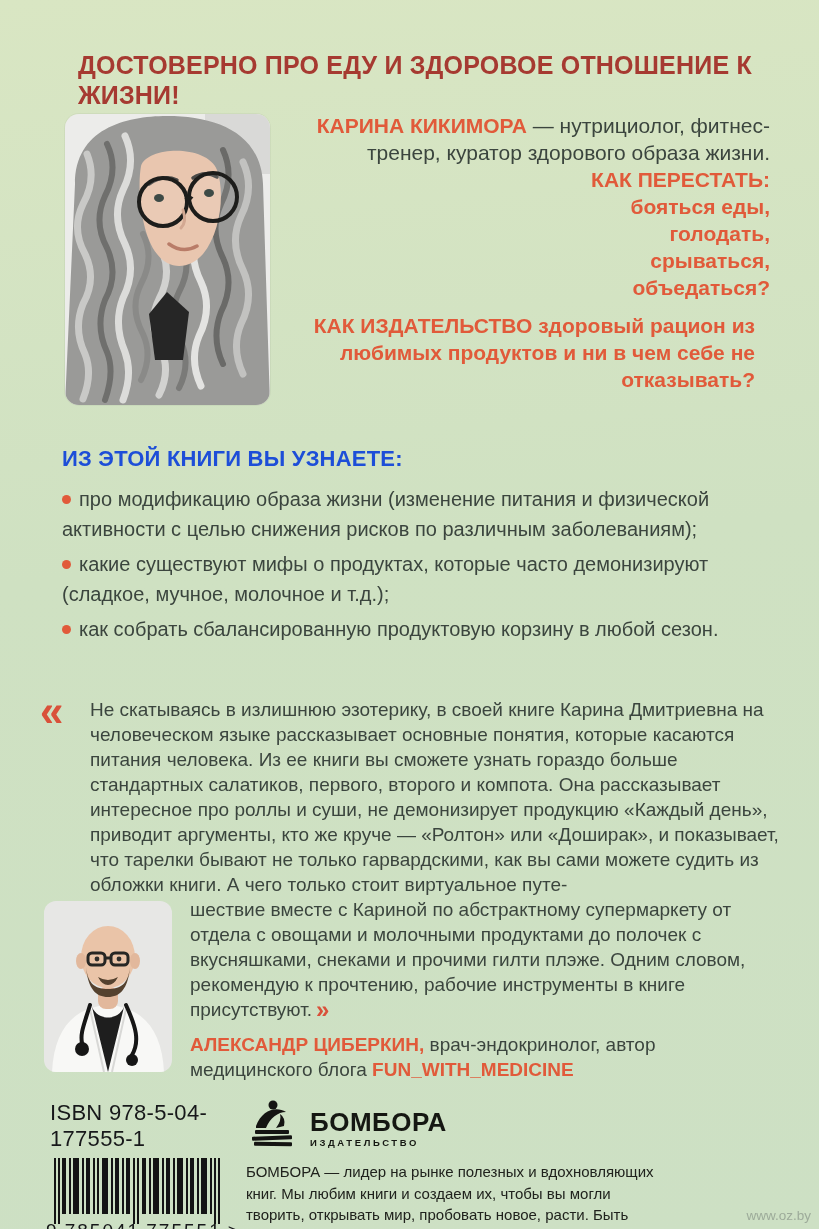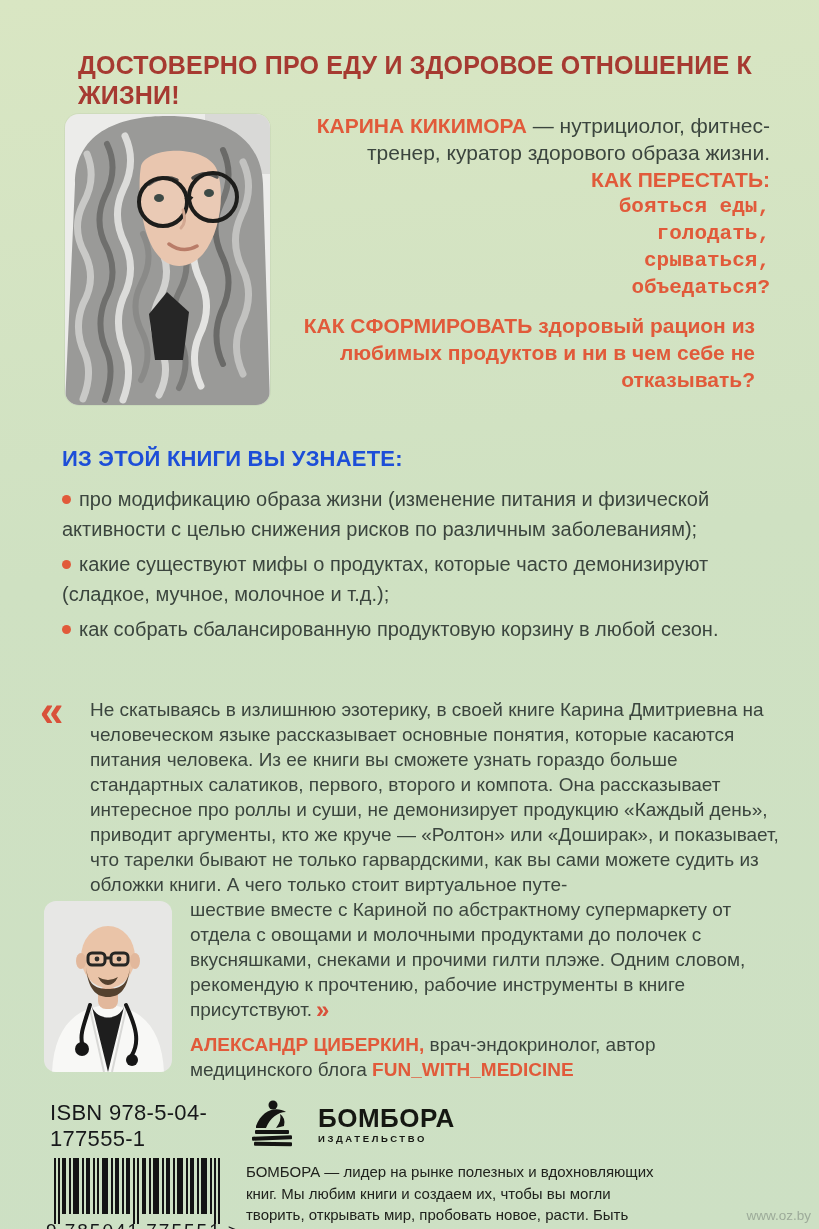--- a/index.html
+++ b/index.html
@@ -18,21 +18,21 @@
     position:absolute;left:65px;top:114px;width:205px;height:291px;margin:0;
     border-radius:14px;overflow:hidden;box-shadow:0 0 0 1px rgba(0,0,0,.04);
   }
   .intro-block{
     position:absolute;left:285px;top:112px;width:485px;
     font-size:21px;line-height:27px;text-align:right;
   }
   .intro-block p{margin:0;}
   .intro-name{font-weight:800;color:#e15a3a;}
   .stop-title{margin:9px 0 0 0;font-size:21px;line-height:27px;font-weight:800;color:#e15a3a;}
-  .stop-item{font-weight:700;color:#e15a3a;line-height:27px;font-family:Liberation Mono, monospace;}
+  .stop-item{font-weight:700;color:#e15a3a;line-height:27px;}
   .form-question{margin-top:11px !important;width:470px;font-weight:700;color:#e15a3a;}
   .form-lead{font-weight:800;}
   
   .learn{position:absolute;left:62px;top:430px;width:706px;}
   .learn-title{margin:16px 0 12px 0;font-size:22px;font-weight:800;color:#1d4ed8;letter-spacing:.2px;}
   .learn-item{margin:0 0 5px 0;font-size:20px;line-height:30px;}
   .bullet-dot{display:inline-block;width:9px;height:9px;border-radius:50%;background:#e15a3a;margin-right:8px;vertical-align:2px;}
   
   .review{position:absolute;left:90px;top:697px;width:690px;font-size:19px;line-height:25px;}
   .review p{margin:0;}
@@ -47,21 +47,21 @@
   }
   .close-quote{font-size:24px;font-weight:900;color:#d9513a;letter-spacing:-2px;vertical-align:-2px;margin-left:4px;}
   .attribution{margin-top:10px !important;}
   .attr-name{font-weight:800;color:#e15a3a;}
   .attr-blog{font-weight:800;color:#e15a3a;}
   
   .barcode-block{position:absolute;left:46px;top:1100px;width:195px;color:#17181a;}
   .isbn{font-size:22px;letter-spacing:.3px;margin:0 0 6px 4px;color:#17181a;}
   .barcode-digits{display:flex;justify-content:space-between;align-items:flex-end;font-size:19px;letter-spacing:2px;margin-top:-14px;color:#17181a;}
   .publisher{position:absolute;left:246px;top:1100px;width:480px;color:#1c1e1a;}
-  .pub-logo-row{display:flex;align-items:center;gap:8px;}
+  .pub-logo-row{display:flex;align-items:flex-end;}
   .pub-logo-text{margin-left:10px;}
   .pub-name{font-size:26px;font-weight:900;letter-spacing:.5px;line-height:26px;color:#151712;}
   .pub-sub{font-size:9.5px;font-weight:700;letter-spacing:2.6px;margin-top:2px;color:#151712;}
   .pub-about{margin-top:13px;font-size:15px;line-height:21.5px;width:420px;color:#20221d;}
   .watermark{position:absolute;right:8px;bottom:6px;font-size:13.5px;color:#9dab9a;}
 </style>
 </head>
 <body>
 
 <h1 class="headline">ДОСТОВЕРНО ПРО ЕДУ И ЗДОРОВОЕ ОТНОШЕНИЕ К ЖИЗНИ!</h1>
@@ -104,21 +104,21 @@
   </svg>
 </figure>
 
 <div class="intro-block">
   <p><span class="intro-name">КАРИНА КИКИМОРА</span><span> — нутрициолог, фитнес-тренер, куратор здорового образа жизни.</span></p>
   <p class="stop-title">КАК ПЕРЕСТАТЬ:</p>
   <div class="stop-item">бояться еды,</div>
   <div class="stop-item">голодать,</div>
   <div class="stop-item">срываться,</div>
   <div class="stop-item">объедаться?</div>
-  <p class="form-question"><span class="form-lead">КАК СФОРМИРОВАТЬ</span><span> здоровый рацион из любимых продуктов и ни в чем себе не отказывать?</span></p>
+  <p class="form-question"><span class="form-lead">КАК ИЗДАТЕЛЬСТВО</span><span> здоровый рацион из любимых продуктов и ни в чем себе не отказывать?</span></p>
 </div>
 
 <section class="learn">
   <h2 class="learn-title">ИЗ ЭТОЙ КНИГИ ВЫ УЗНАЕТЕ:</h2>
   <p class="learn-item"><span class="bullet-dot"></span><span>про модификацию образа жизни (изменение питания и физической активности с целью снижения рисков по различным заболеваниям);</span></p>
   <p class="learn-item"><span class="bullet-dot"></span><span>какие существуют мифы о продуктах, которые часто демонизируют (сладкое, мучное, молочное и т.д.);</span></p>
   <p class="learn-item"><span class="bullet-dot"></span><span>как собрать сбалансированную продуктовую корзину в любой сезон.</span></p>
 </section>
 
 <section class="review">

